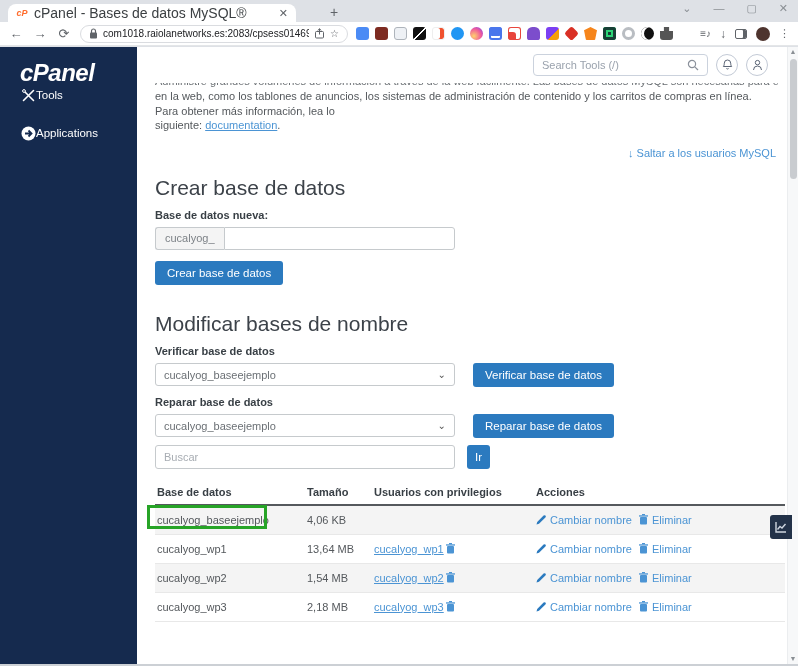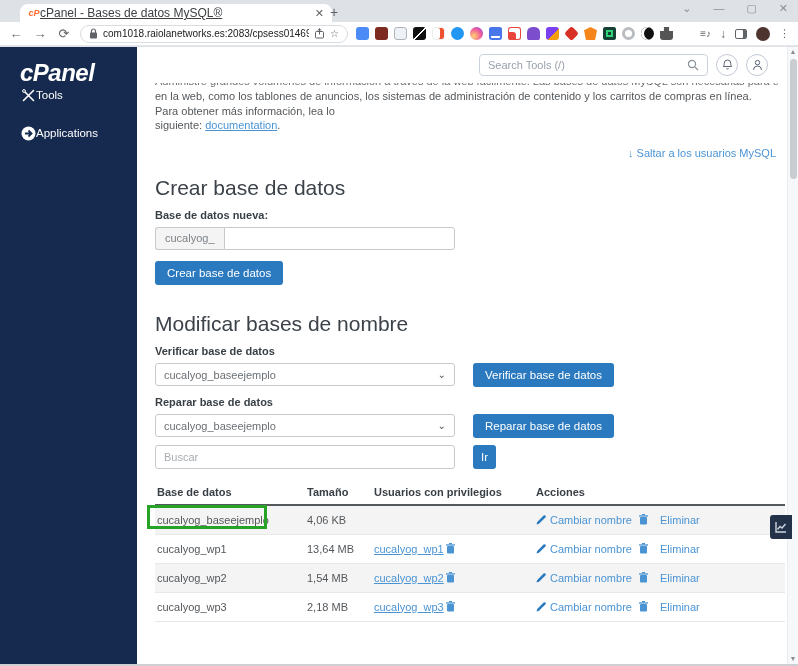--- a/index.html
+++ b/index.html
@@ -1,23 +1,23 @@
 <!DOCTYPE html>
 <html><head>
 <meta charset="utf-8">
 <style>
   * { box-sizing: border-box; margin: 0; padding: 0; }
   html,body { width:798px; height:666px; }
   body { font-family:"Liberation Sans", sans-serif; background:#dee1e6; position:relative; overflow:hidden; font-size:11px; }
 
   
   .tabstrip { height:22px; background:#dee1e6; position:relative; }
-  .tab { position:absolute; left:20px; top:4px; width:312px; height:18px; background:#fff; border-radius:8px 8px 0 0; display:flex; align-items:center; padding:0 8px; }
+  .tab { position:absolute; left:8px; top:4px; width:288px; height:18px; background:#fff; border-radius:8px 8px 0 0; display:flex; align-items:center; padding:0 8px; gap:6px; }
   .favicon { width:12px; height:12px; border-radius:3px; color:#ff6c2c; font-weight:bold; font-style:italic; font-size:9px; line-height:12px; text-align:center; }
-  .tab-title { font-size:12px; color:#3c4043; white-space:nowrap; overflow:hidden; flex:1;text-decoration:underline; }
+  .tab-title { font-size:14px; color:#3c4043; white-space:nowrap; overflow:hidden; flex:1; }
   .tab-close { color:#5f6368; font-size:11px; cursor:default; }
   .newtab-btn { position:absolute; left:330px; top:4px; color:#5f6368; font-size:14px; }
   .win-controls { position:absolute; right:10px; top:2px; display:flex; gap:22px; color:#8a8f94; font-size:11px; }
 
   .toolbar { height:24px; background:#fff; display:flex; align-items:center; padding:0 8px; gap:8px; border-bottom:1px solid #e4e6e8; }
   .nav-ic { color:#5f6368; font-size:13px; width:16px; text-align:center; }
   .omnibox { width:268px; height:18px; background:#fff; border:1px solid #dadce0; border-radius:9px; display:flex; align-items:center; padding:0 8px; gap:5px; }
   .omni-url { flex:1; font-size:10px; color:#202124; white-space:nowrap; overflow:hidden; }
   .omni-ic { color:#5f6368; font-size:10px; }
   .ext-row { display:flex; align-items:center; gap:6px; }
@@ -37,21 +37,21 @@
 
   .main { flex:1; position:relative; background:#fff; overflow:hidden; }
 
   
   .scrollbar { position:absolute; right:0; top:0; bottom:0; width:11px; background:#f7f8f9; border-left:1px solid #ebedef; display:flex; flex-direction:column; align-items:center; }
   .sb-arrow { color:#8a8f94; font-size:7px; line-height:10px; }
   .sb-thumb { width:7px; height:120px; background:#c9ccd0; border-radius:4px; margin-top:2px; }
   .sb-bottom { margin-top:auto; }
 
   .cp-header { height:35px; display:flex; align-items:center; justify-content:flex-end; gap:8px; padding-right:30px; }
-  .search-tools { width:229px; height:22px; border:1px solid #cbd2dd; border-radius:4px; display:flex; align-items:center; padding:0 8px; }
+  .search-tools { width:175px; height:22px; border:1px solid #cbd2dd; border-radius:4px; display:flex; align-items:center; padding:0 8px; }
   .search-tools input { border:none; outline:none; flex:1; font-size:11px; color:#333; font-family:inherit; }
   .search-tools input::placeholder { color:#9aa2ad; }
   .hdr-circle { width:22px; height:22px; border:1px solid #c3cad6; border-radius:50%; display:flex; align-items:center; justify-content:center; }
 
   .content { padding:1px 20px 0 18px; position:relative; }
 
   .clip-line { height:6px; overflow:hidden; color:#6a6f73; }
   .clip-line span { display:block; line-height:14px; margin-top:-9px; white-space:nowrap; }
   .intro { color:#54585c; line-height:14.5px; }
   a.link { color:#4b94d4; text-decoration:none; }
@@ -68,36 +68,36 @@
   .prefix { background:#f4f4f4; border:1px solid #c6cacd; border-right:none; border-radius:3px 0 0 3px; color:#7d8287; padding:0 9px; display:flex; align-items:center; }
   .input-group input { flex:1; border:1px solid #c6cacd; border-radius:0 3px 3px 0; outline:none; padding:0 6px; font-family:inherit; font-size:11px; }
 
   .btn { display:inline-block; background:#2b7abf; color:#fff; font-size:11.5px; padding:6px 12px; border-radius:3px; border:none; font-family:inherit; cursor:pointer; }
   .btn-create { margin-top:11px; }
 
   .select-row { display:flex; align-items:center; gap:18px; margin-top:6px; }
   .selectbox { width:300px; height:23px; border:1px solid #c6cacd; border-radius:3px; background:#fff; display:flex; align-items:center; justify-content:space-between; padding:0 8px; color:#6b7075; }
   .chev { color:#555; font-size:10px; }
 
-  .search-row { display:flex; align-items:center; gap:18px; margin-top:7px; }
+  .search-row { display:flex; align-items:center; gap:12px; margin-top:7px; }
   .buscar { width:300px; height:24px; border:1px solid #c6cacd; border-radius:3px; padding:0 8px; outline:none; font-family:inherit; font-size:11px; }
   .buscar::placeholder { color:#a8adb3; }
   .btn-ir { padding:6px 8px; }
 
   
   .db-table { margin-top:13px; width:630px; }
   .t-head { display:grid; grid-template-columns:150px 67px 162px 1fr; font-weight:bold; color:#383f45; padding:4px 0 6px 2px; border-bottom:2px solid #55595d; }
   .t-row { display:grid; grid-template-columns:150px 67px 162px 1fr; align-items:center; height:29px; border-bottom:1px solid #e8e8e8; color:#54585c; padding-left:2px; }
   .t-row.alt { background:#f4f4f4; }
   .cell-name { position:relative; }
   .green-box { position:absolute; left:-10px; top:-9px; width:120px; height:24px; border:3px solid #27a427; }
   .user-link { display:inline-flex; align-items:center; gap:2px; color:#4b94d4; }
   .act-cell { display:flex; align-items:center; }
   .act-rename { width:103px; display:inline-flex; align-items:center; gap:4px; }
-  .act-del { display:inline-flex; align-items:center; gap:12px; }
+  .act-del { display:inline-flex; align-items:center; gap:4px; }
 
   .float-stats { position:absolute; right:6px; top:468px; width:22px; height:24px; background:#233249; border-radius:3px 0 0 3px; display:flex; align-items:center; justify-content:center; z-index:5; }
 </style>
 </head>
 <body>
 
 <div class="tabstrip">
   <div class="tab">
     <span class="favicon">cP</span>
     <span class="tab-title">cPanel - Bases de datos MySQL®</span>

